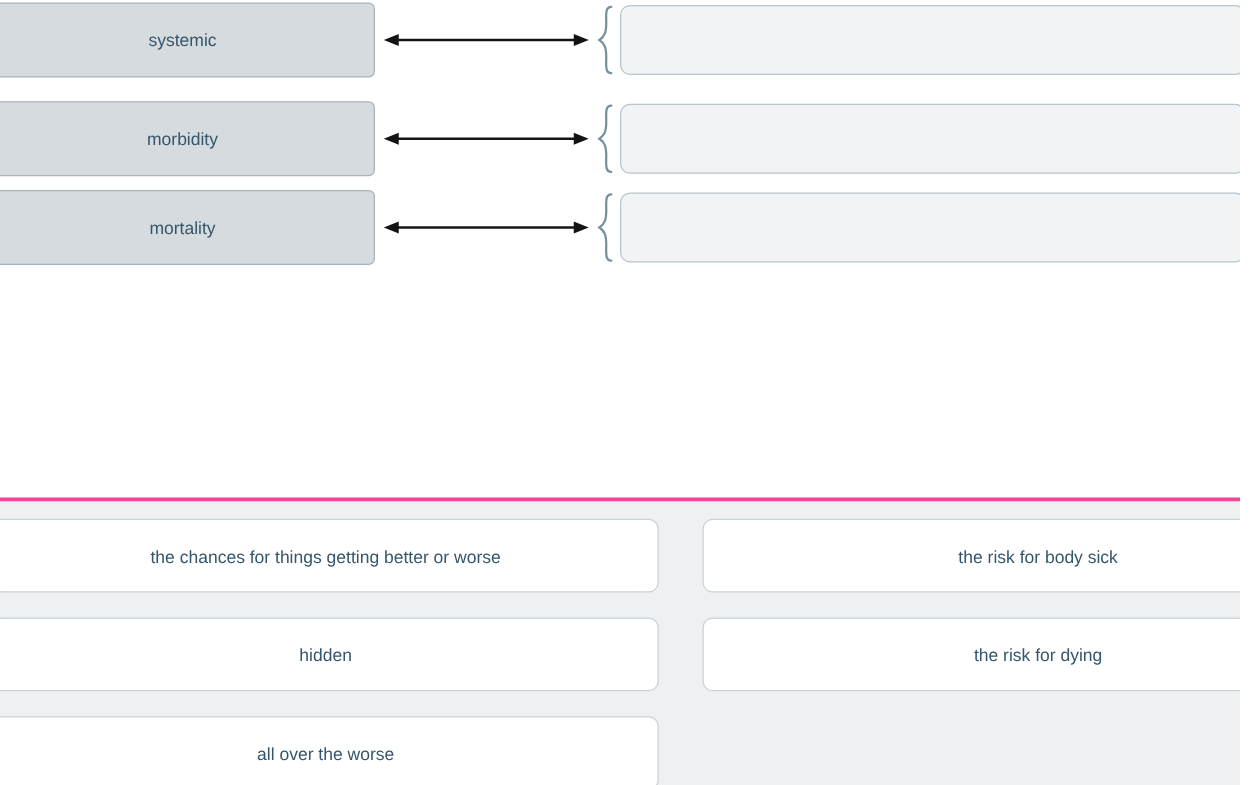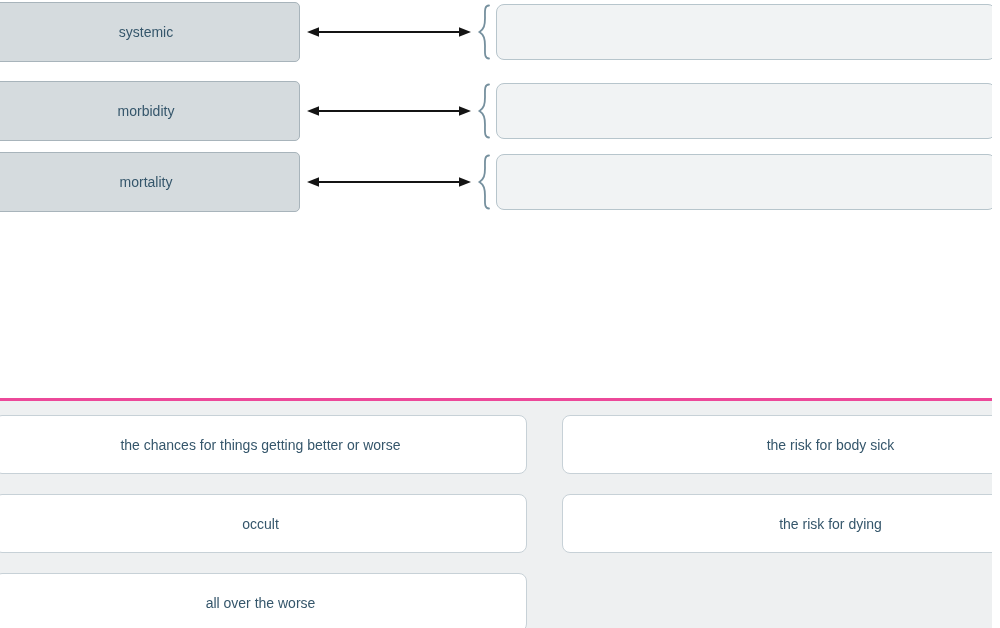--- a/index.html
+++ b/index.html
@@ -95,21 +95,21 @@
 
 
   <div class="bank">
     <div class="card card-left bank-row-0">
       <span>the chances for things getting better or worse</span>
     </div>
     <div class="card card-right bank-row-0">
       <span>the risk for body sick</span>
     </div>
     <div class="card card-left bank-row-1">
-      <span>occult</span>
+      <span>hidden</span>
     </div>
     <div class="card card-right bank-row-1">
       <span>the risk for dying</span>
     </div>
     <div class="card card-left bank-row-2">
       <span>all over the worse</span>
     </div>
   </div>
 
 </div>

